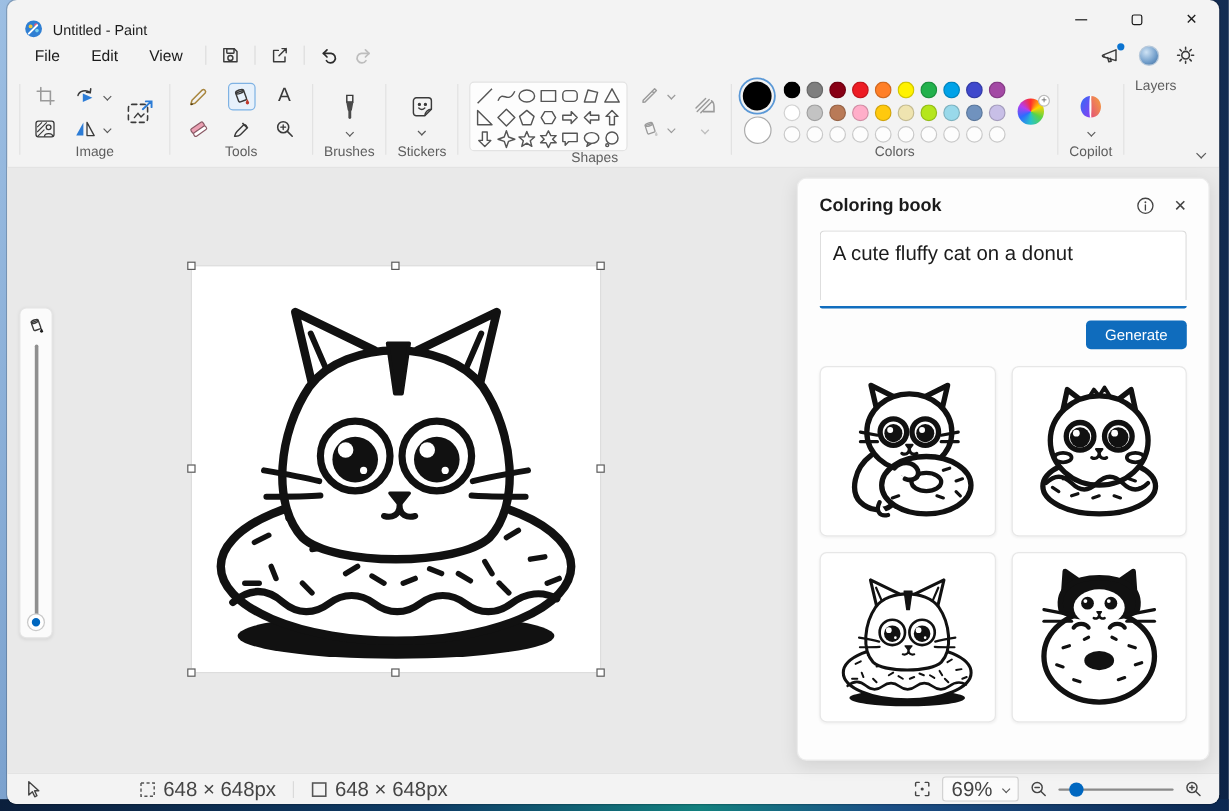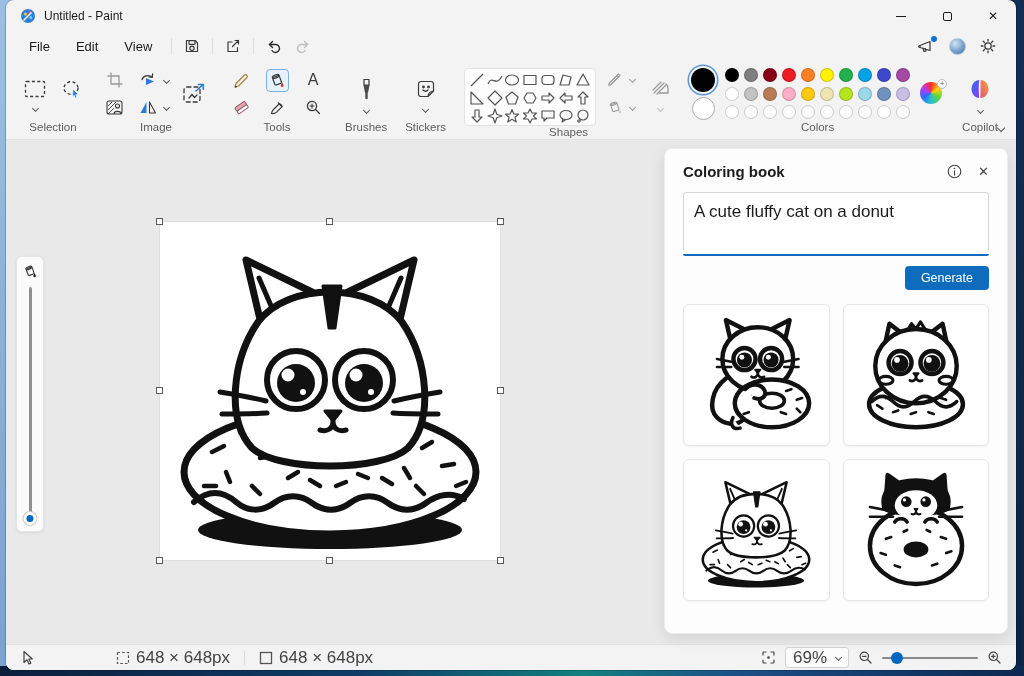--- a/index.html
+++ b/index.html
@@ -8,21 +8,21 @@
     background: linear-gradient(100deg,#9dbfe3 0%,#7da3cf 10%,#44699a 40%,#1d3a63 75%,#0c2346 100%);
     position:relative;
   }
   body::after{ content:""; position:absolute; left:0; right:0; bottom:0; height:10px;
     background: linear-gradient(90deg,#0b1f3c,#0e3c66 35%,#12807e 57%,#1b4f86 72%,#0c2850); }
   .window{ position:absolute; left:6px; top:0; right:8px; bottom:6px; background:#f3f3f3;
     border-radius:8px; overflow:hidden; display:flex; flex-direction:column; z-index:2;
     box-shadow:0 0 0 1px rgba(0,0,0,.18); }
 
   
-  .titlebar{ height:32px; display:flex; align-items:center; padding-left:14px; flex:0 0 auto; }
+  .titlebar{ height:32px; display:flex; align-items:flex-end; padding-left:14px; flex:0 0 auto; }
   .titlebar .app-title{ font-size:12px; color:#1b1b1b; margin-left:8px; }
   .win-controls{ margin-left:auto; display:flex; height:100%; }
   .win-btn{ width:46px; height:100%; display:flex; align-items:center; justify-content:center; color:#1b1b1b; font-size:12px; }
   .min-glyph{ width:10px; height:1px; background:#1b1b1b; }
   .max-glyph{ width:9px; height:9px; border:1px solid #1b1b1b; border-radius:2px; }
 
   
   .menurow{ height:28px; display:flex; align-items:center; padding:0 10px 0 10px; flex:0 0 auto; }
   .menu-item{ font-size:13px; color:#1b1b1b; padding:3px 13px; border-radius:4px; }
   .mr-sep{ width:1px; height:16px; background:#dcdcdc; margin:0 6px; }
@@ -222,39 +222,20 @@
         <svg class="ic" width="16" height="16" viewBox="0 0 16 16" fill="none" stroke="#3a3a3a" stroke-width="1.3" stroke-linecap="round">
           <circle cx="8" cy="8" r="3.2"></circle>
           <path d="M8,1.3 V3 M8,13 V14.7 M1.3,8 H3 M13,8 H14.7 M3.3,3.3 L4.5,4.5 M11.5,11.5 L12.7,12.7 M12.7,3.3 L11.5,4.5 M4.5,11.5 L3.3,12.7"></path>
         </svg>
       </div>
     </div>
   </div>
 
   <div class="ribbon">
 
-    <div class="rgroup">
-      <div class="gbody" style="gap:10px">
-        <div style="display:flex;flex-direction:column;align-items:center;gap:5px">
-          <div class="icobtn">
-            <svg class="ic" width="22" height="18" viewBox="0 0 22 18" fill="none" stroke="#3a3a3a" stroke-width="1.3" stroke-dasharray="3,2.4">
-              <rect x="1.5" y="1.5" width="19" height="15" rx="1"></rect>
-            </svg>
-          </div>
-          <span class="chev sm"></span>
-        </div>
-        <div class="icobtn" style="margin-top:-10px">
-          <svg class="ic" width="20" height="20" viewBox="0 0 20 20" fill="none">
-            <ellipse cx="9" cy="9" rx="7" ry="6.3" stroke="#3a3a3a" stroke-width="1.3" stroke-dasharray="3,2.4"></ellipse>
-            <path d="M11,10 L16.5,15.5 L13.8,15.8 L15,18.5 L13.2,19 L12.2,16.2 L10.5,18 Z" fill="#2f7fd3" stroke="#fff" stroke-width="0.6"></path>
-          </svg>
-        </div>
-      </div>
-      <span class="glabel">Selection</span>
-    </div>
     <div class="rsep"></div>
 
     <div class="rgroup">
       <div class="gbody" style="gap:10px">
         <div style="display:grid;grid-template-columns:auto auto;gap:6px 10px;align-items:center">
           <div class="icobtn">
             <svg class="ic" width="16" height="16" viewBox="0 0 16 16" fill="none" stroke="#9a9a9a" stroke-width="1.3" stroke-linecap="round">
               <path d="M4,1 V12 H15 M1,4 H12 V15"></path>
             </svg>
           </div>

